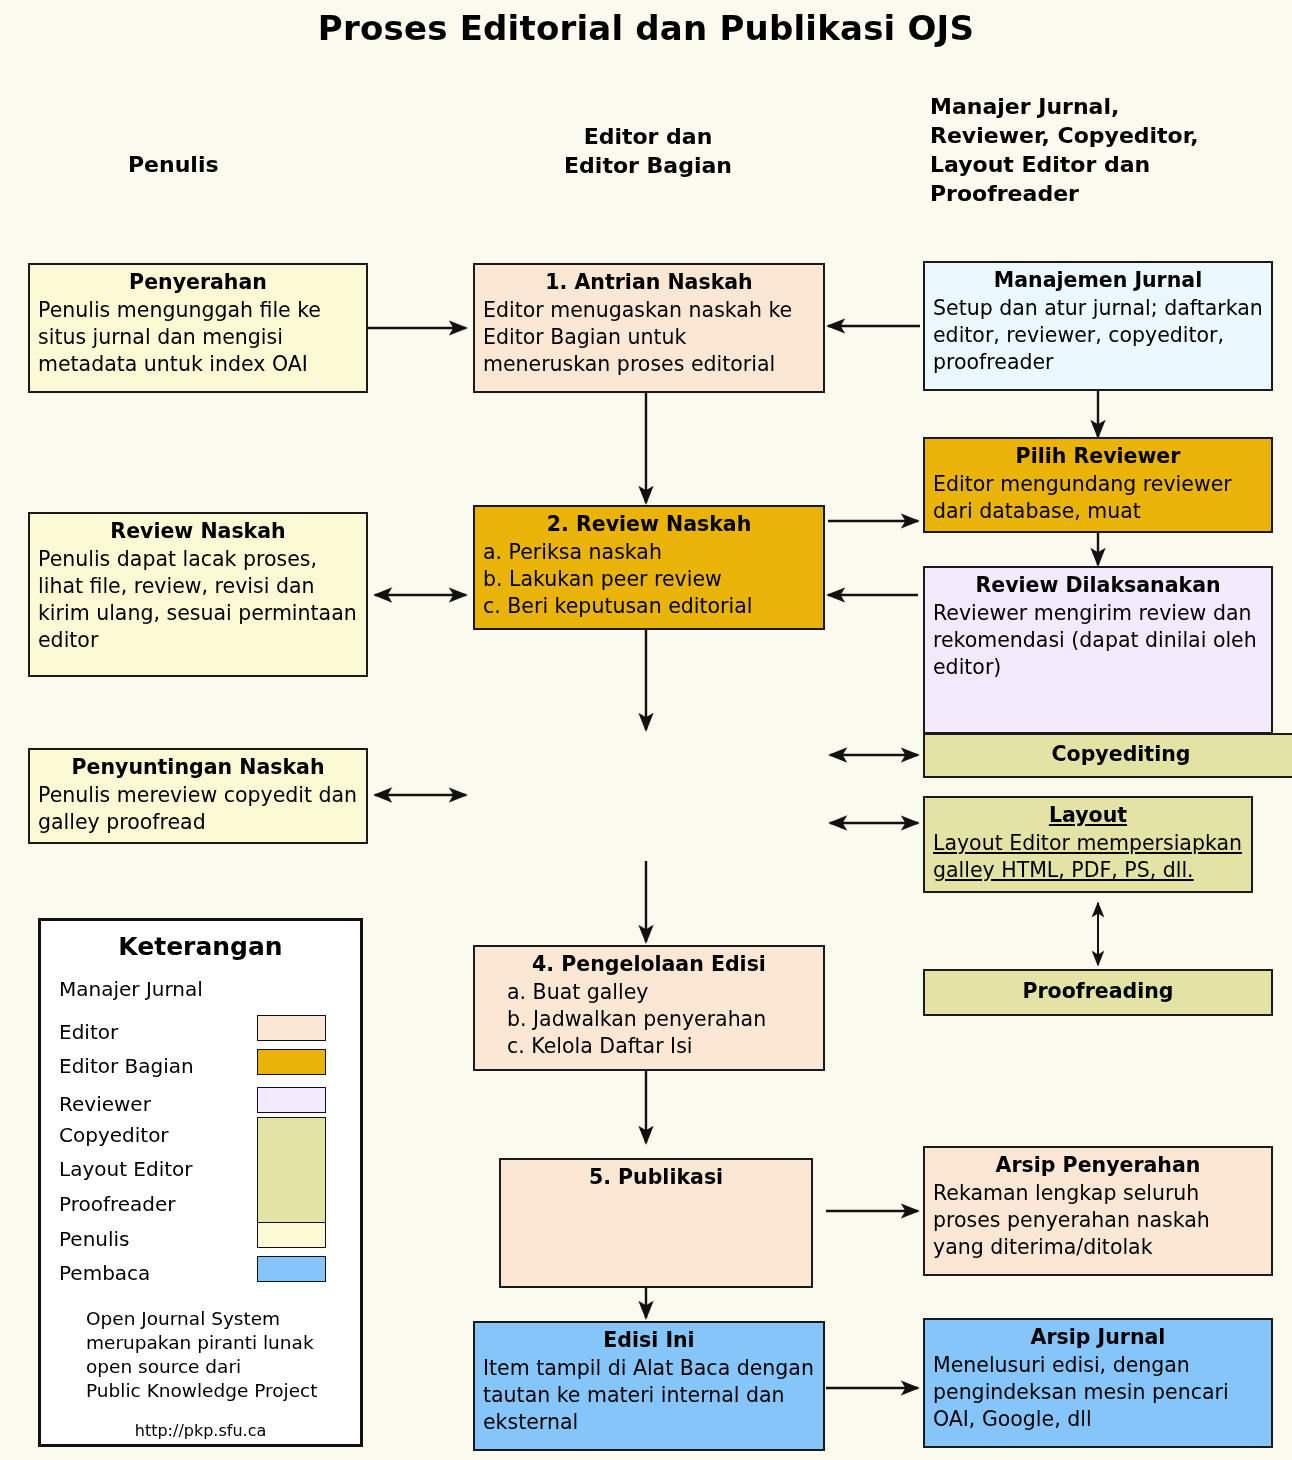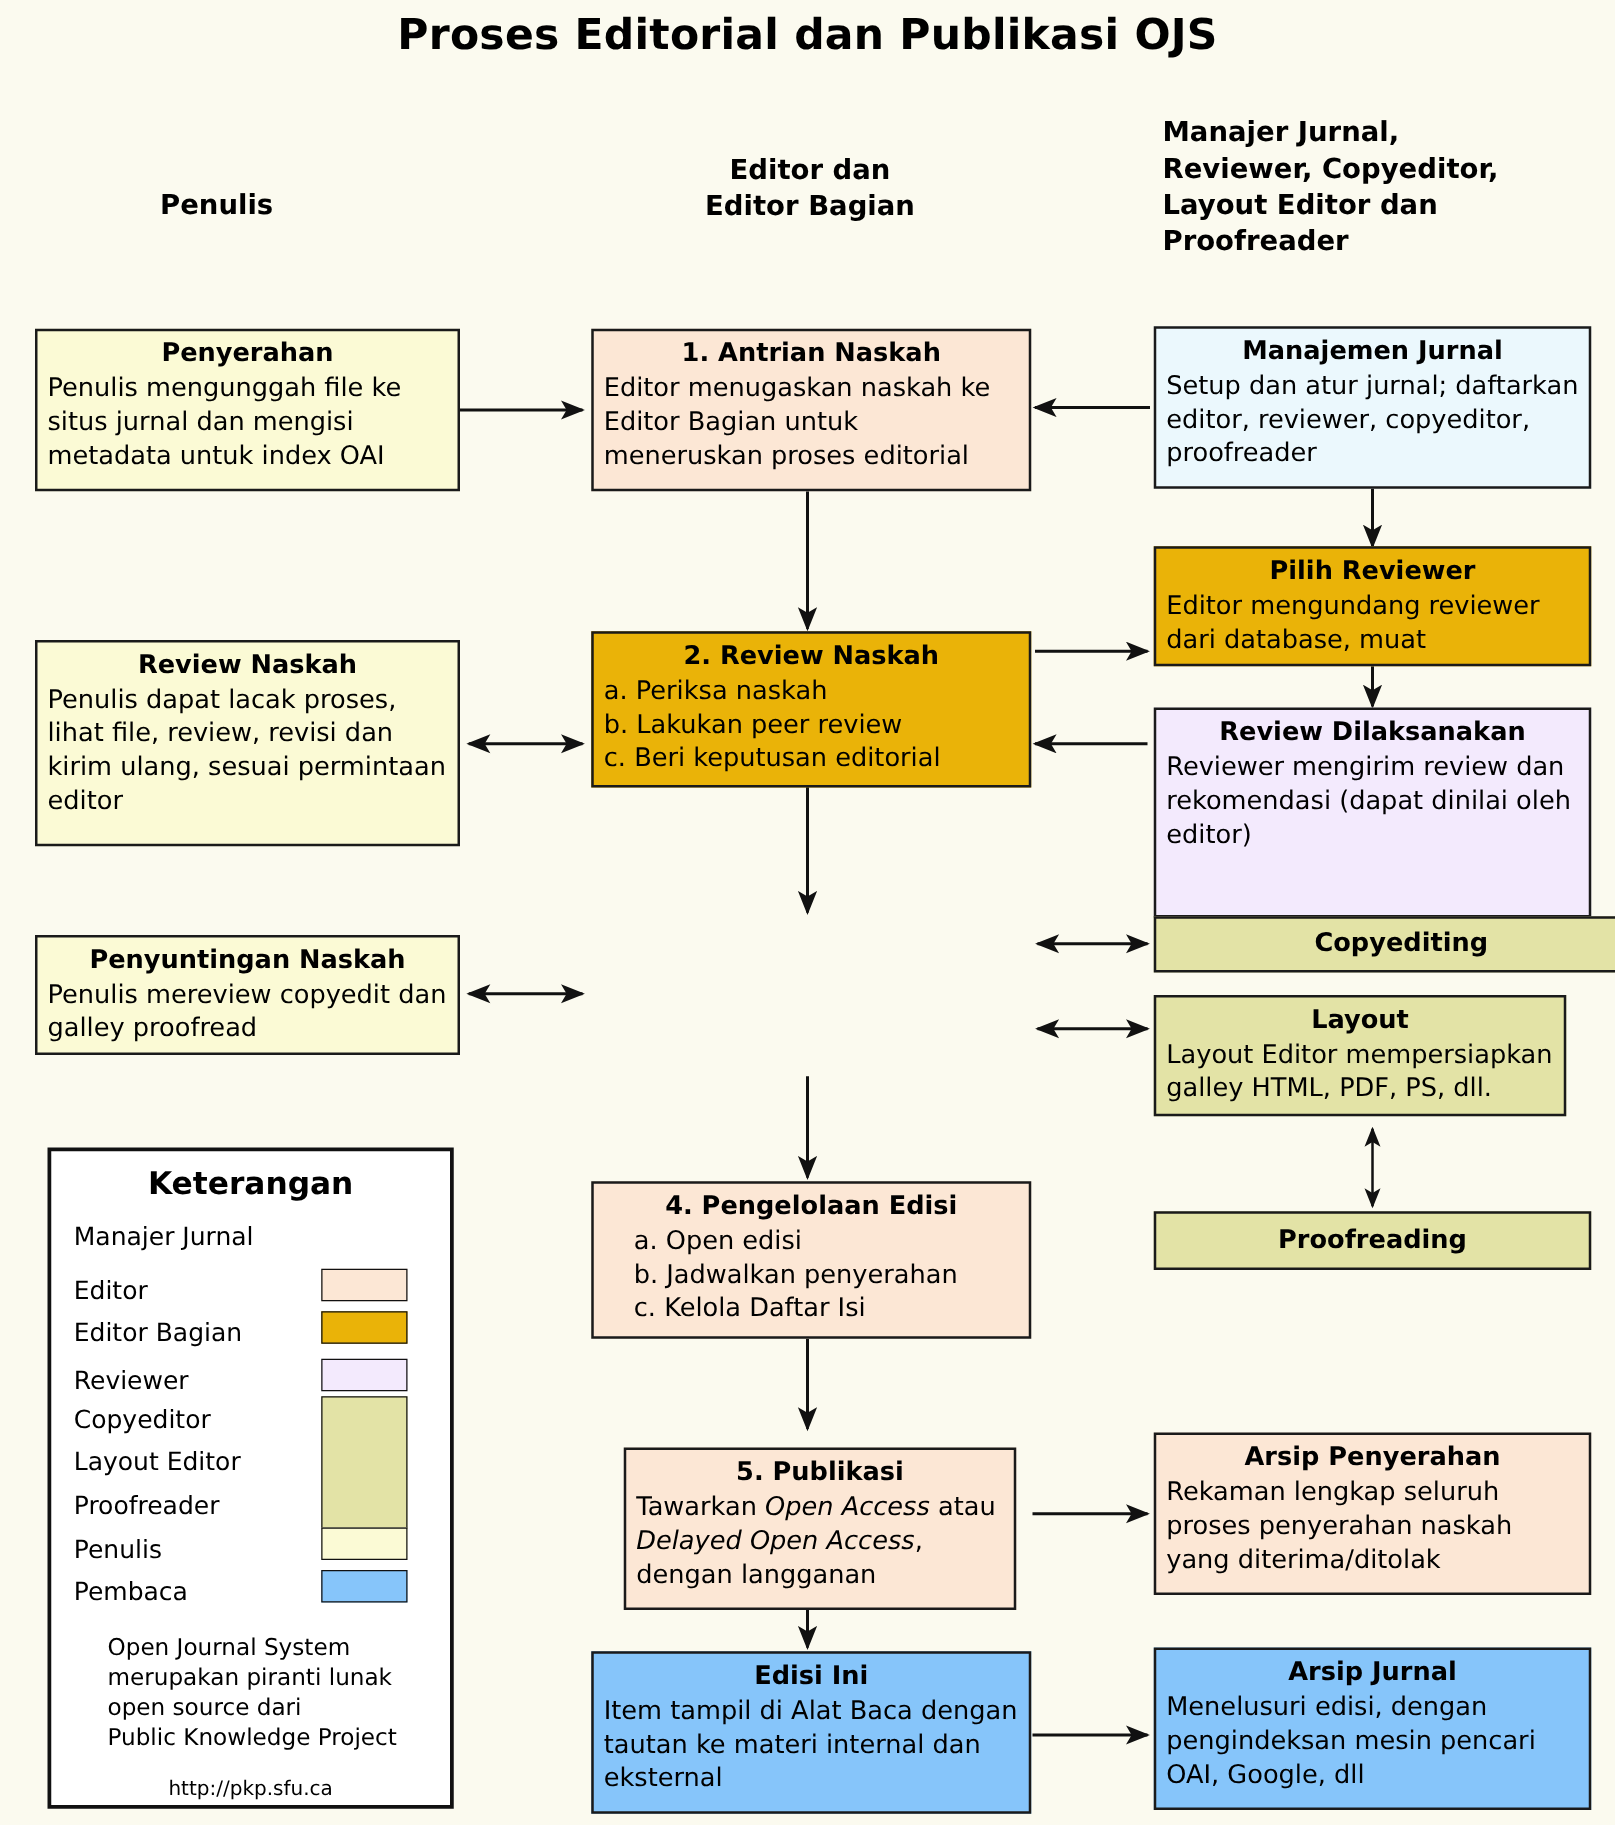--- a/index.html
+++ b/index.html
@@ -184,39 +184,38 @@
   <div class="box c-author" style="left:28px;top:748px;width:340px;height:96px;">
     <span class="bt">Penyuntingan Naskah</span>
     <span class="bd">Penulis mereview copyedit dan galley proofread</span>
   </div>
 
 
   <div class="box c-copy centeronly" style="left:923px;top:733px;width:396px;height:45px;">
     <span class="bt">Copyediting</span>
   </div>
 
-  <div class="box c-copy" style="left:923px;top:796px;width:330px;height:97px;">
+  <div class="box c-copy" style="left:923px;top:796px;width:330px;height:97px;text-decoration:underline;">
     <span class="bt">Layout</span>
     <span class="bd">Layout Editor mempersiapkan galley HTML, PDF, PS, dll.</span>
   </div>
 
   <div class="box c-copy centeronly" style="left:923px;top:969px;width:350px;height:47px;">
     <span class="bt">Proofreading</span>
   </div>
 
   <div class="box c-editor" style="left:473px;top:945px;width:352px;height:126px;">
     <span class="bt">4. Pengelolaan Edisi</span>
-    <span class="bd listed">a. Open edisi</span>
+    <span class="bd listed">a. Buat galley</span>
     <span class="bd listed">b. Jadwalkan penyerahan</span>
     <span class="bd listed">c. Kelola Daftar Isi</span>
   </div>
 
   <div class="box c-editor" style="left:499px;top:1146px;width:314px;height:130px;margin-top:12px;">
     <span class="bt">5. Publikasi</span>
-    <span class="bd"><span>Tawarkan </span><span class="ital">Open Access</span><span> atau </span><span class="ital">Delayed Open Access</span><span>, dengan langganan</span></span>
   </div>
 
   <div class="box c-editor" style="left:923px;top:1146px;width:350px;height:130px;">
     <span class="bt">Arsip Penyerahan</span>
     <span class="bd">Rekaman lengkap seluruh proses penyerahan naskah yang diterima/ditolak</span>
   </div>
 
   <div class="box c-reader" style="left:473px;top:1321px;width:352px;height:130px;">
     <span class="bt">Edisi Ini</span>
     <span class="bd">Item tampil di Alat Baca dengan tautan ke materi internal dan eksternal</span>

